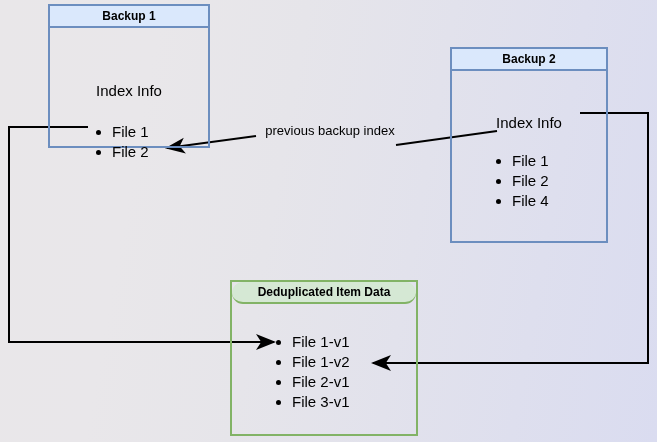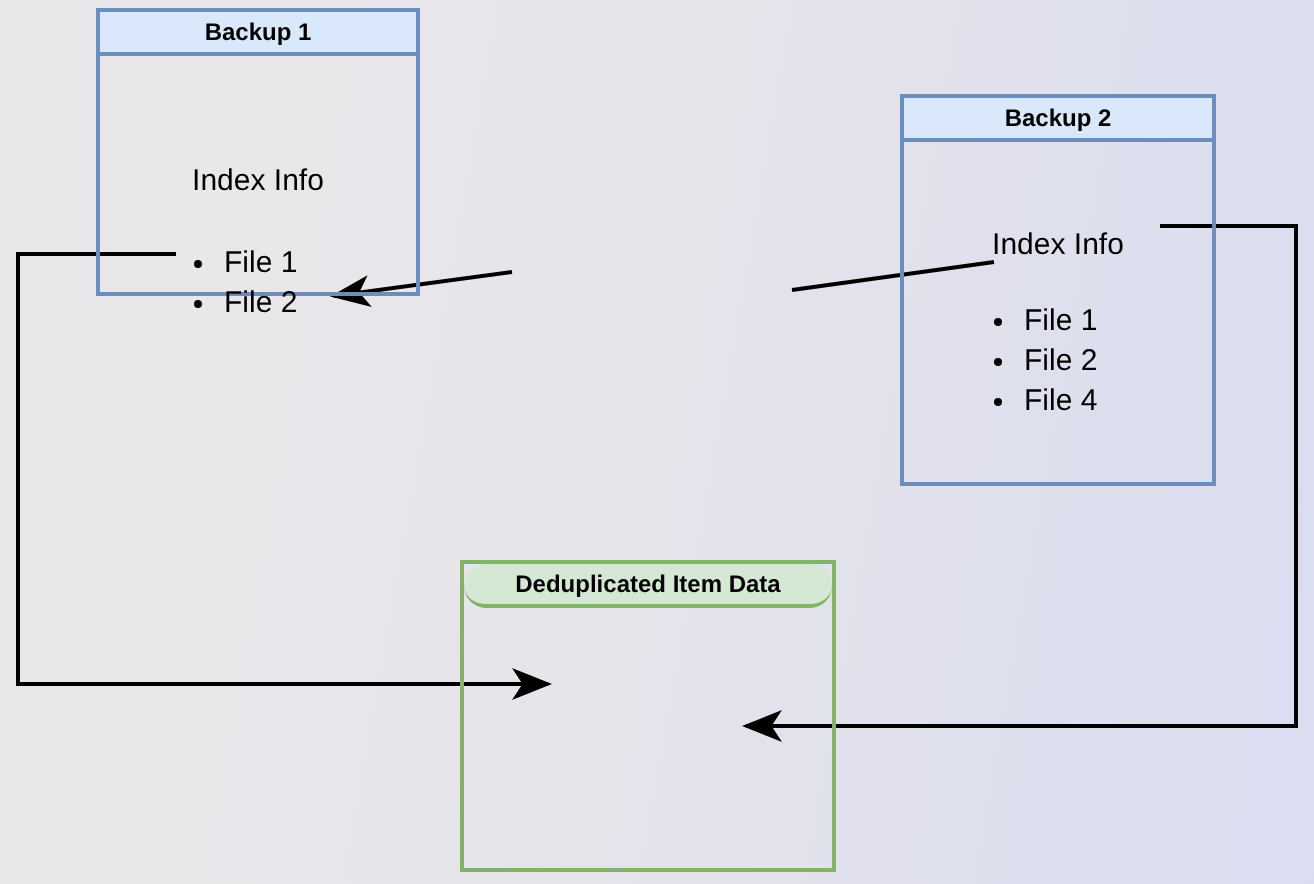--- a/index.html
+++ b/index.html
@@ -130,18 +130,27 @@
       <ul class="file-list" style="left:42px; top:80px;">
         <li>File 1</li>
         <li>File 2</li>
         <li>File 4</li>
       </ul>
     </div>
   </div>
 
   <div class="box green" style="left:230px; top:280px; width:188px; height:156px;">
     <div class="box-header">Deduplicated Item Data</div>
+    <div class="box-body">
+      <ul class="file-list" style="left:42px; top:28px;">
+        <li>File 1-v1</li>
+        <li>File 1-v2</li>
+        <li>File 2-v1</li>
+        <li>File 3-v1</li>
+      </ul>
+    </div>
   </div>
 
   <div class="annotation" style="left:255px; top:123px; width:150px;">
+    <div>previous backup index</div>
   </div>
 
 </div>
 
 </body></html>

